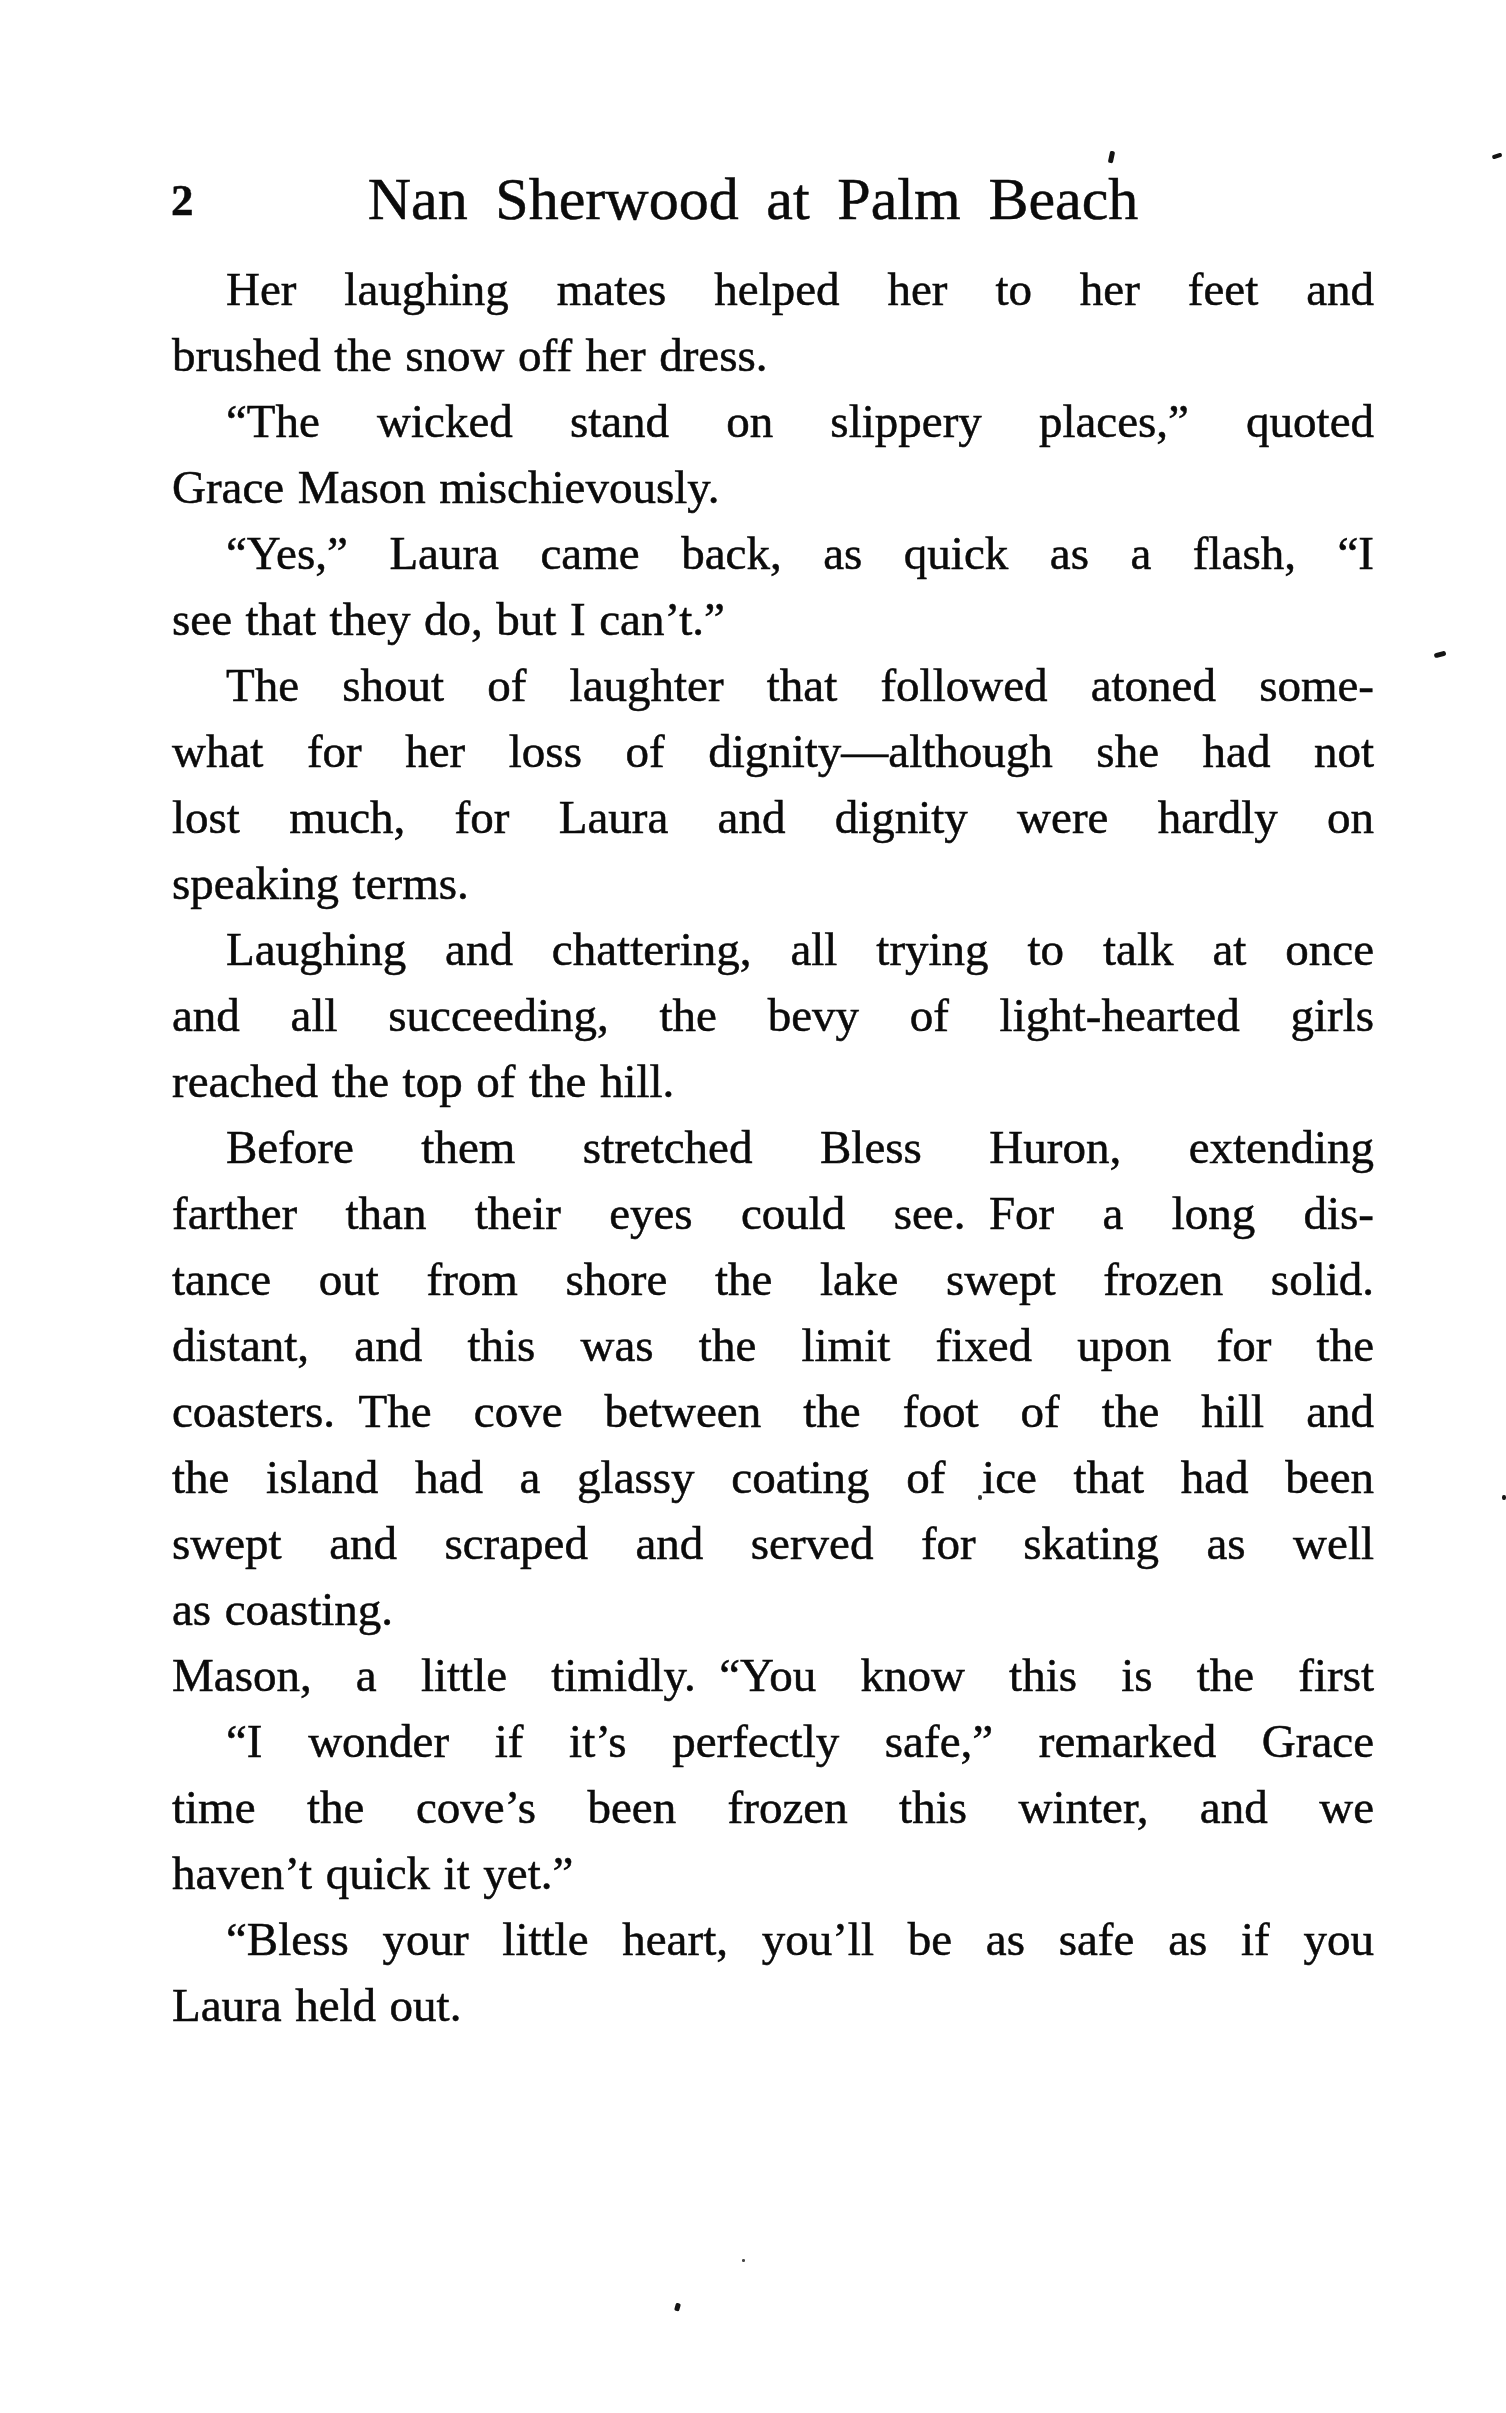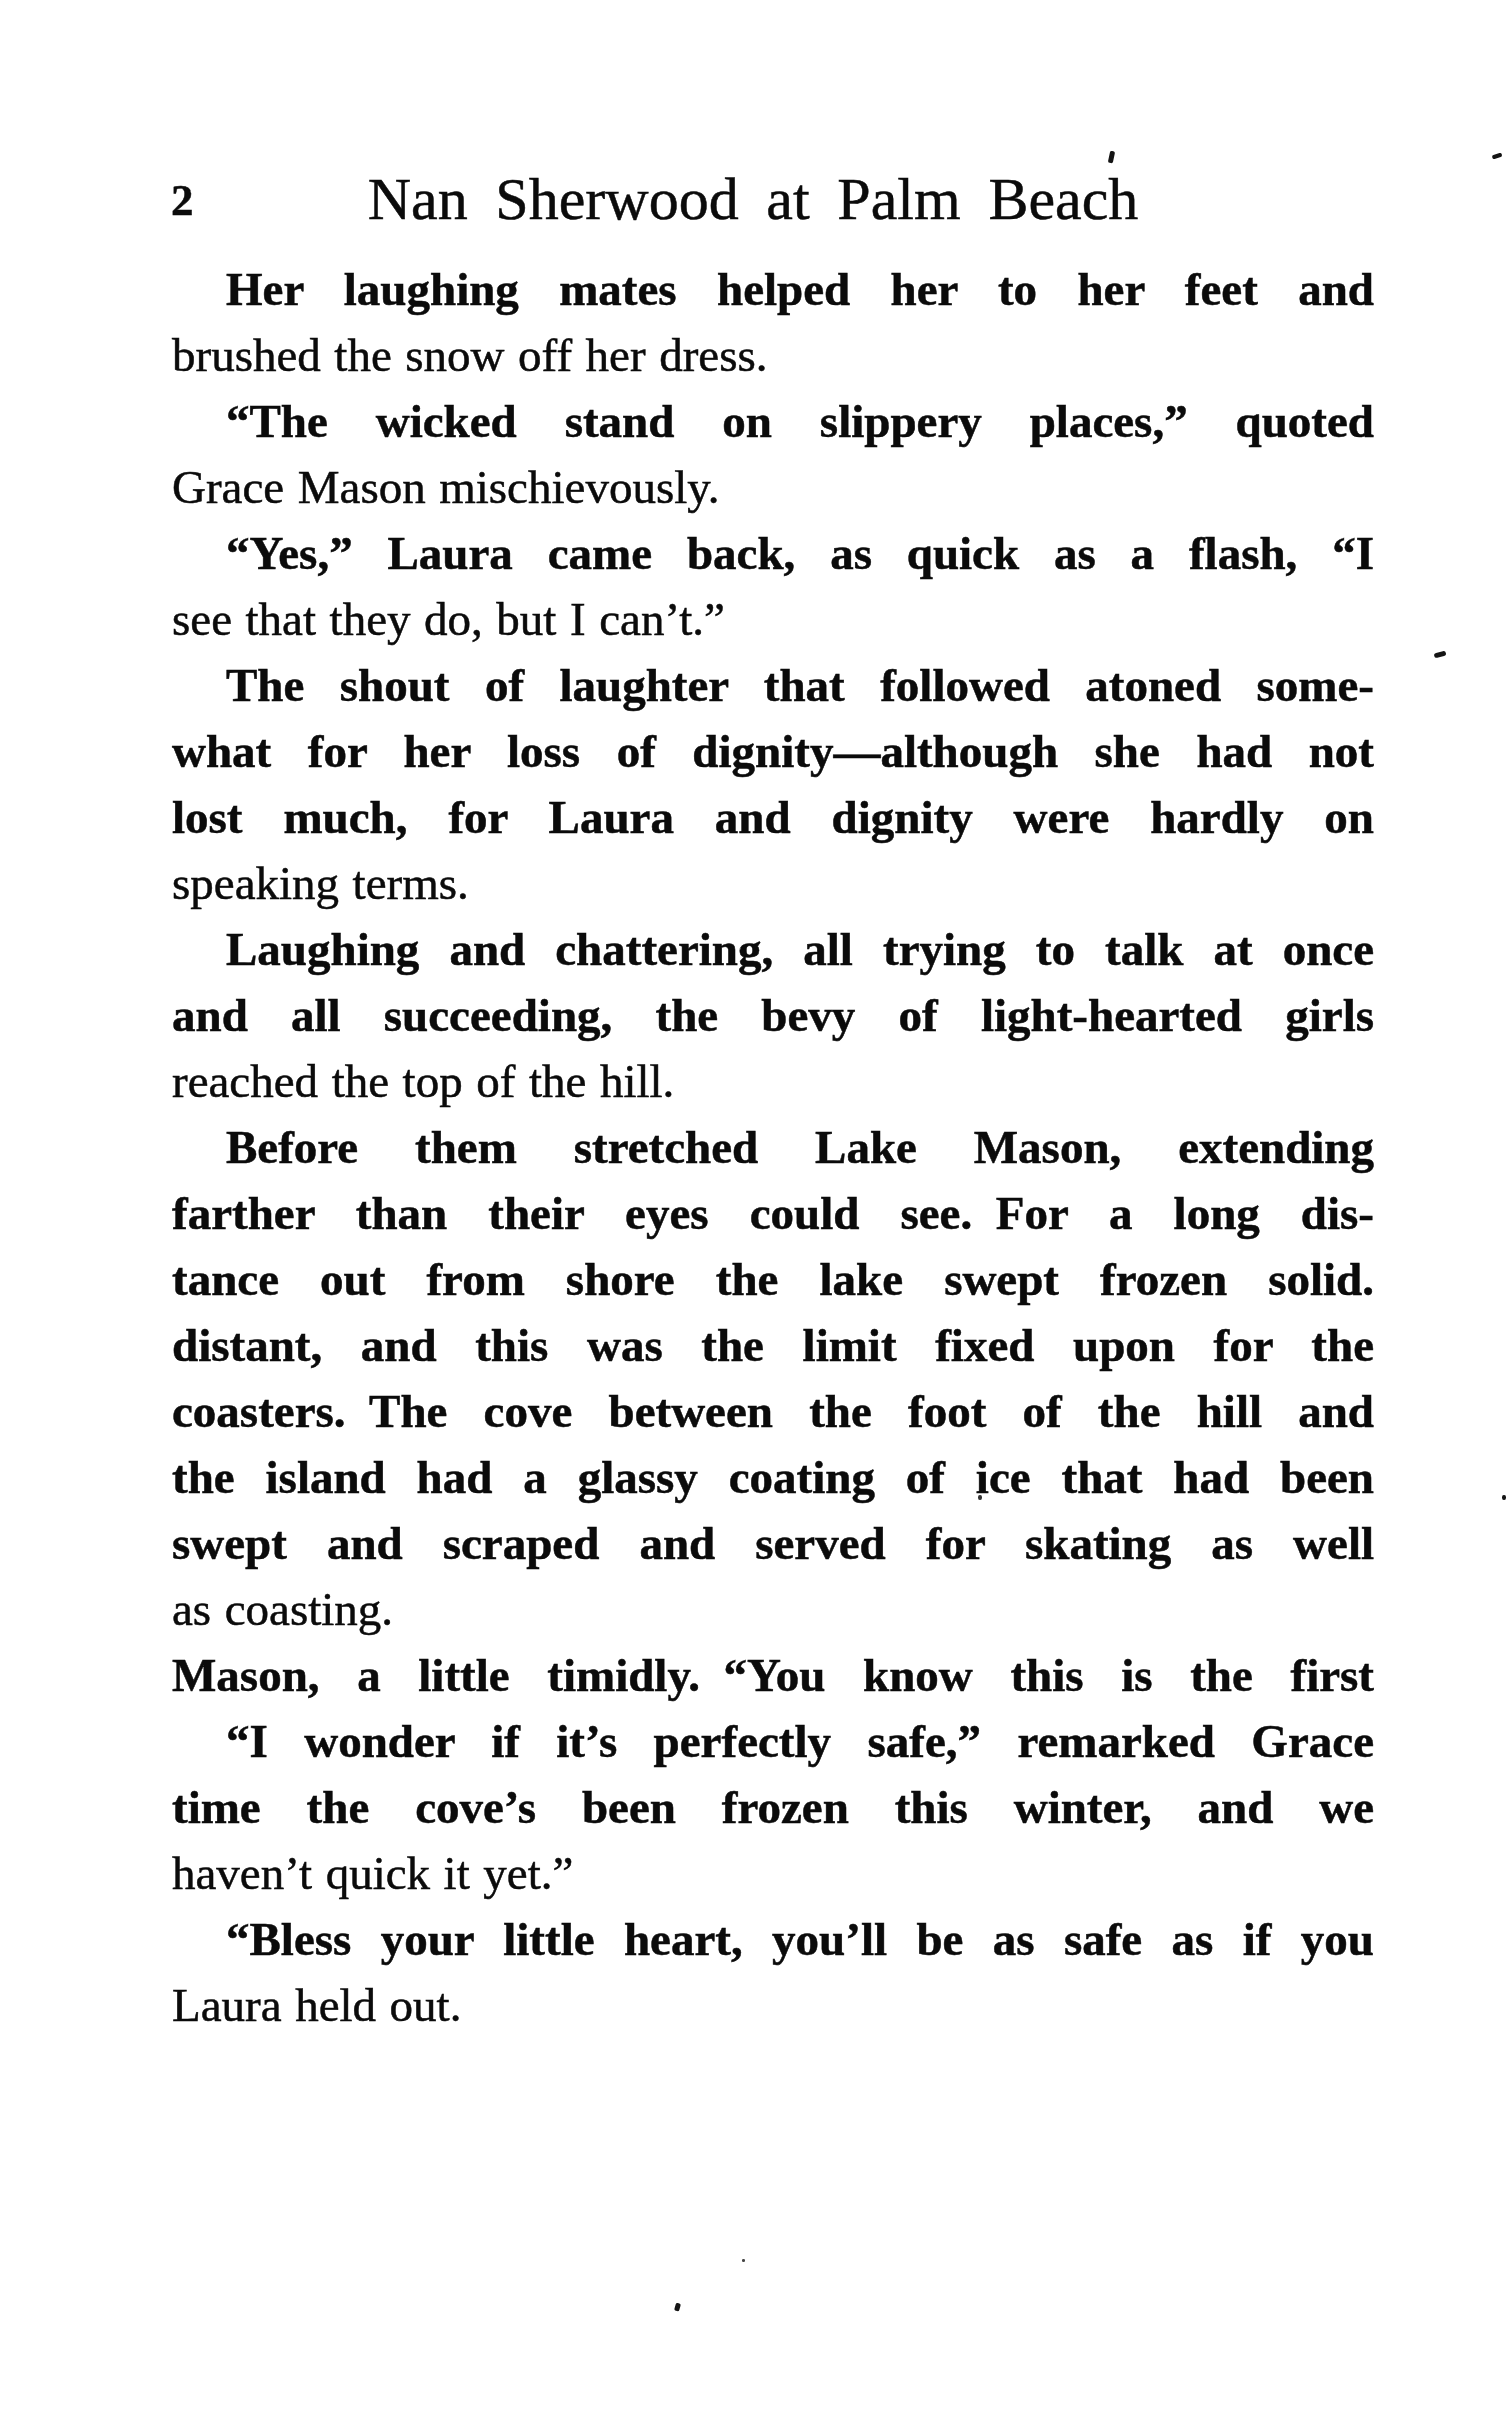--- a/index.html
+++ b/index.html
@@ -54,21 +54,20 @@
   .line {
     font-size: 47px;
     line-height: 66px;
     height: 66px;
     overflow: visible;
     word-spacing: 1.8px;
   }
   .line.j {
     text-align: justify;
     text-align-last: justify;
-    font-weight: bold;
   }
   .line.first {
     padding-left: 54px;
   }
   .line.last {
     text-align: right;
     text-align-last: left;
   }
   .speck {
     position: absolute;
@@ -109,21 +108,21 @@
       <div class="line last">speaking terms.</div>
     </div>
 
     <div class="para">
       <div class="line j first">Laughing and chattering, all trying to talk at once</div>
       <div class="line j">and all succeeding, the bevy of light-hearted girls</div>
       <div class="line last">reached the top of the hill.</div>
     </div>
 
     <div class="para">
-      <div class="line j first">Before them stretched Lake Mason, extending</div>
+      <div class="line j first">Before them stretched Bless Huron, extending</div>
       <div class="line j">farther than their eyes could see. For a long dis-</div>
       <div class="line j">tance out from shore the lake swept frozen solid.</div>
       <div class="line j">distant, and this was the limit fixed upon for the</div>
       <div class="line j">coasters. The cove between the foot of the hill and</div>
       <div class="line j">the island had a glassy coating of ice that had been</div>
       <div class="line j">swept and scraped and served for skating as well</div>
       <div class="line last">as coasting.</div>
     </div>
 
     <div class="para">

